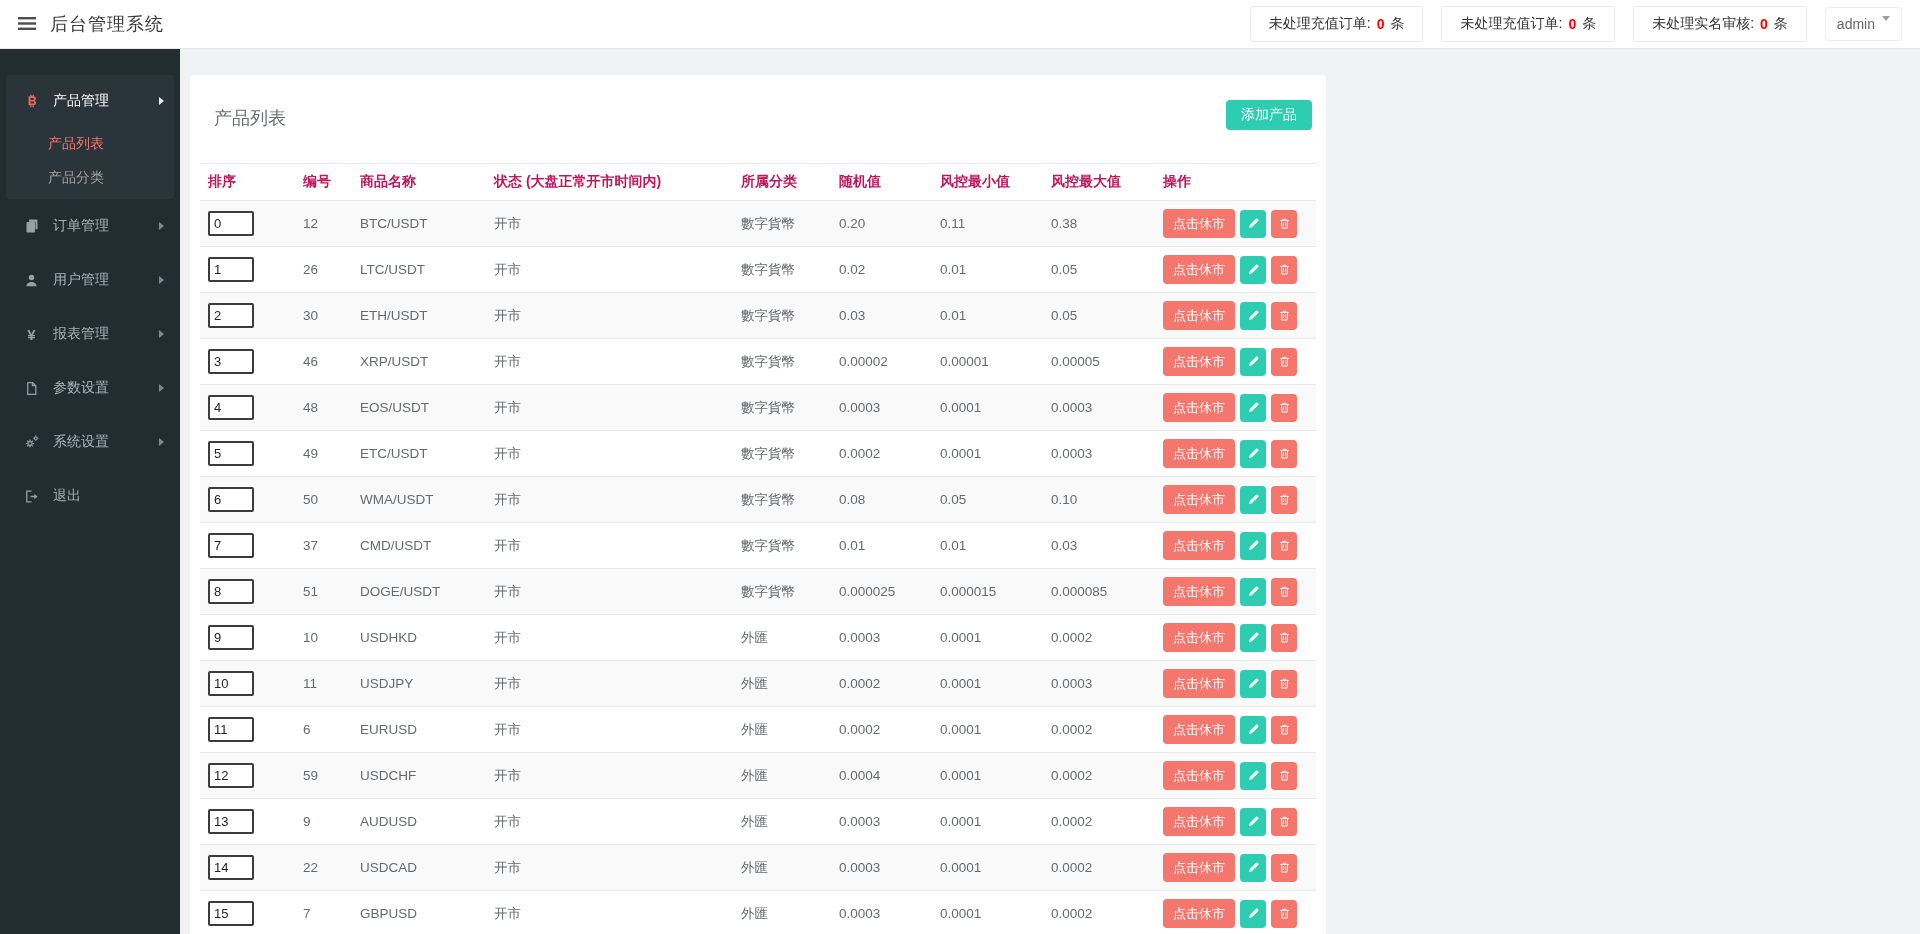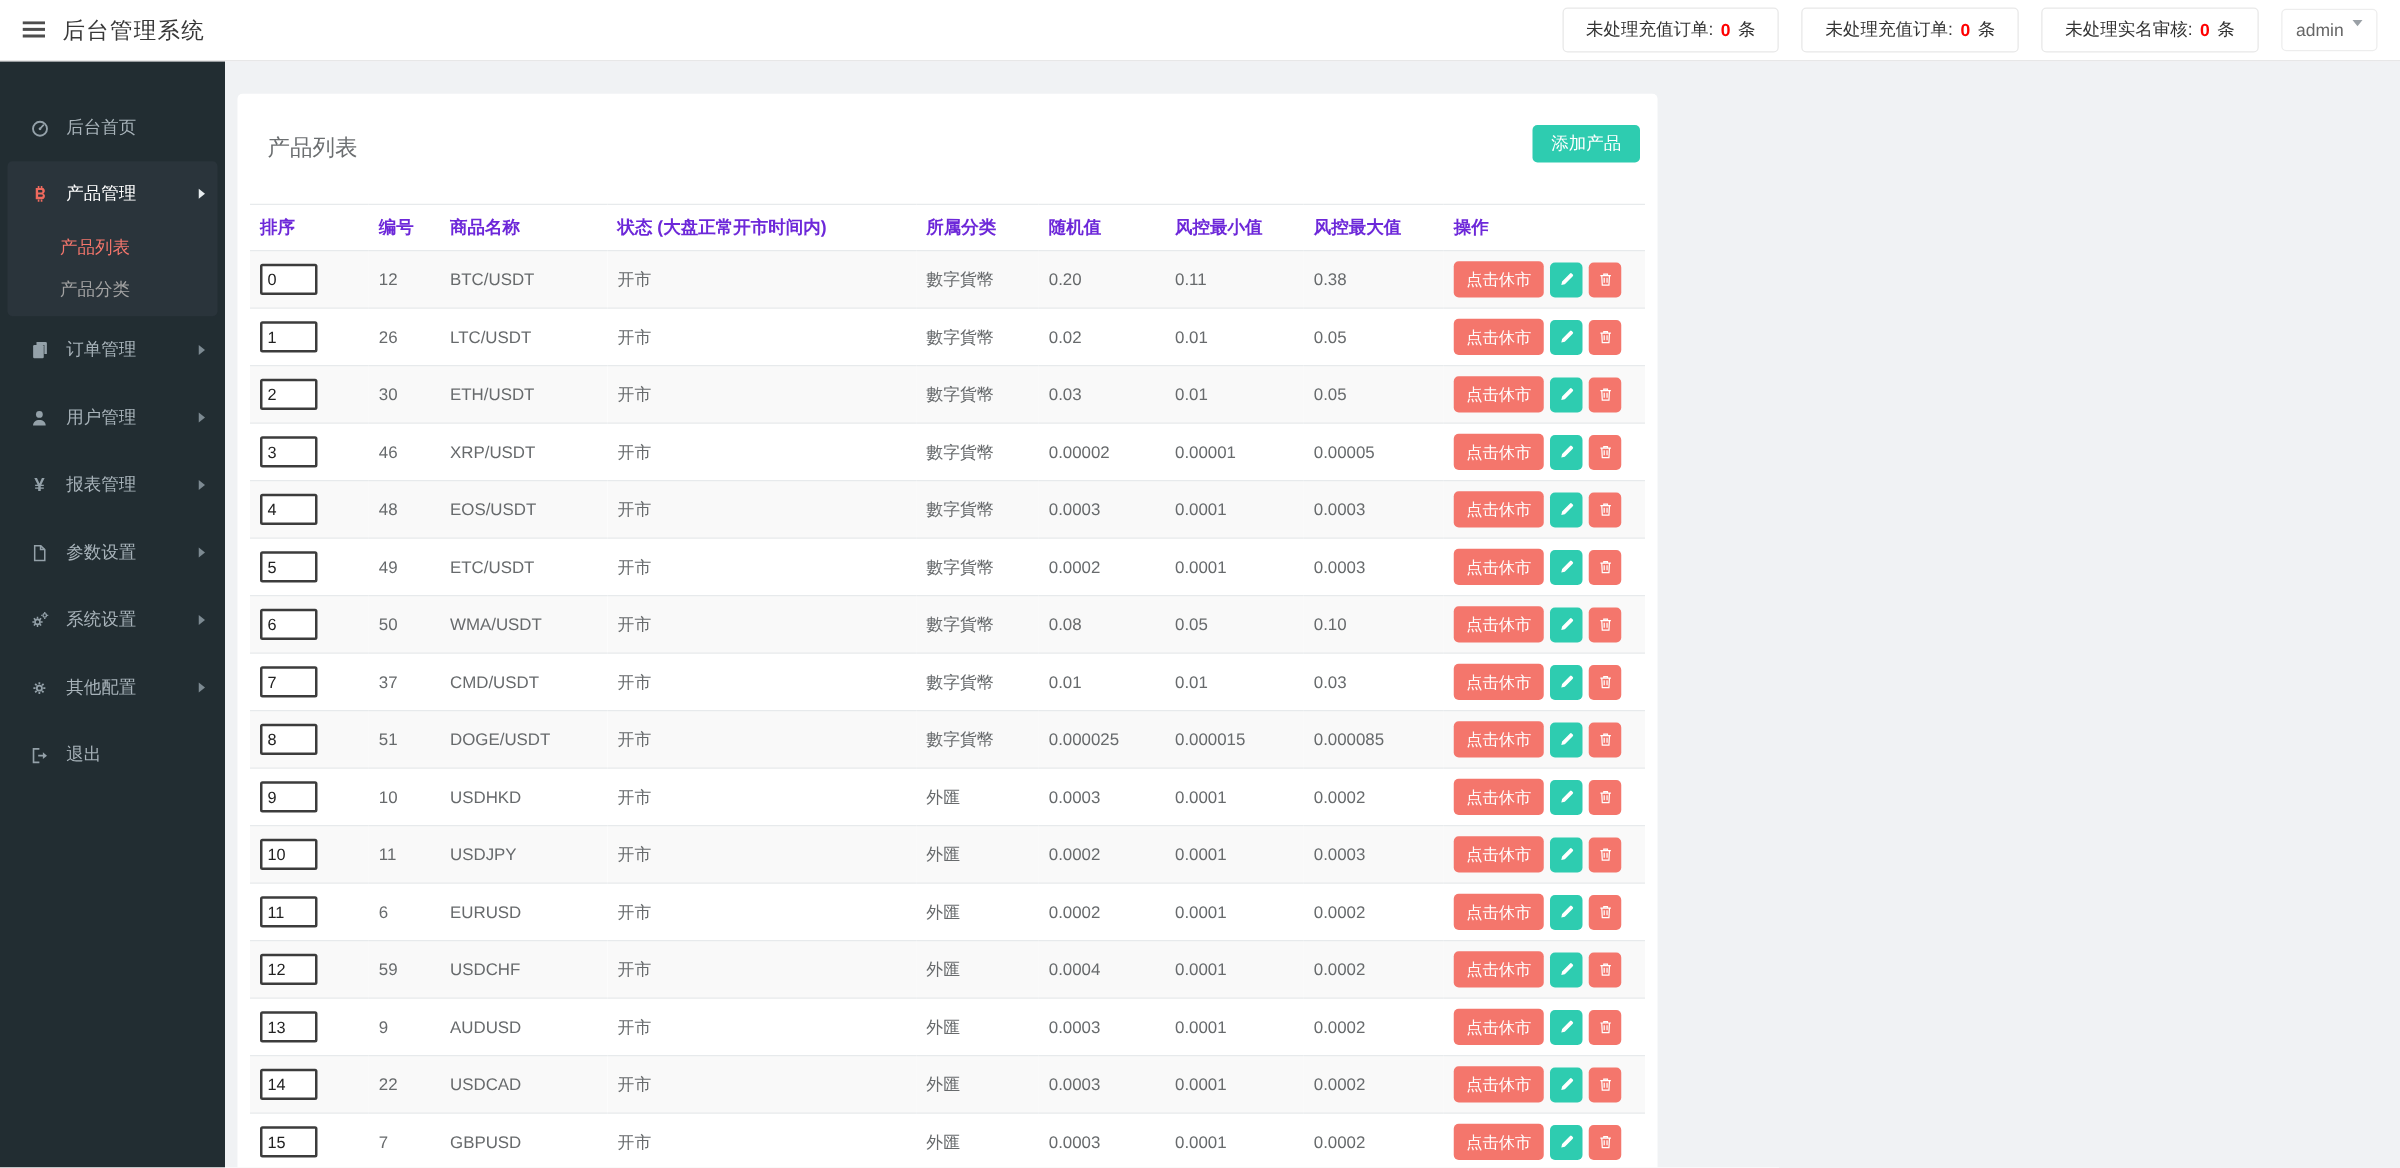--- a/index.html
+++ b/index.html
@@ -56,21 +56,21 @@
   .panel-heading { position:relative; height:88px; }
   .panel-title { position:absolute; left:24px; top:31px; font-size:18px; color:#6b6e70; }
   .btn-add {
     position:absolute; right:14px; top:25px; height:30px; padding:0 15px;
     background:#2eccb0; color:#fff; font-size:14px; border:none; border-radius:4px; cursor:pointer;
     font-family:inherit;
   }
   .table-wrap { margin:0 10px; }
   table { width:1116px; border-collapse:collapse; table-layout:fixed; }
   thead th {
-    text-align:left; font-size:14px; font-weight:bold; color:#6d28d9;
+    text-align:left; font-size:14px; font-weight:bold; color:#be185d;
     height:37px; padding:0 8px;
     border-top:1px solid #e7eaec; border-bottom:1px solid #e7eaec;
     white-space:nowrap; overflow:hidden;
   }
   tbody td {
     font-size:13.5px; color:#676a6c; height:46px; padding:0 8px;
     border-bottom:1px solid #e7eaec; white-space:nowrap; overflow:hidden;
   }
   tbody tr:nth-child(odd) { background:#f9f9f9; }
   .sort-input {
@@ -121,30 +121,20 @@
     </div>
     <div class="admin-box">
       <span>admin</span>
       <span class="caret-down"></span>
     </div>
   </div>
 </div>
 
 <div class="sidebar">
 
-  <div class="side-item">
-    <span class="ic">
-      <svg viewBox="0 0 16 16" width="16" height="16">
-          <circle cx="8" cy="9" r="5.6" fill="none" stroke="currentColor" stroke-width="1.5"></circle>
-          <path d="M8 9 10.7 6.1" stroke="currentColor" stroke-width="1.4" stroke-linecap="round"></path>
-          <circle cx="8" cy="9" r="1.1" fill="currentColor"></circle>
-        </svg>
-    </span>
-    <span>后台首页</span>
-  </div>
 
   <div class="side-group">
     <div class="side-item">
       <span class="ic">
         <svg viewBox="0 0 16 16" width="16" height="16" fill="currentColor">
             <path d="M6.2 1.8h1.3v1.7H6.2zM8.6 1.8h1.3v1.7H8.6zM6.2 12.6h1.3v1.7H6.2zM8.6 12.6h1.3v1.7H8.6z"></path>
             <path d="M4.6 3.3h4.9a2.35 2.35 0 0 1 1.2 4.4 2.45 2.45 0 0 1-1.4 4.6H4.6zm1.9 1.7v1.9h2.5a.95.95 0 0 0 0-1.9zm0 3.5v1.9h2.8a.95.95 0 0 0 0-1.9z"></path>
           </svg>
       </span>
       <span>产品管理</span>
@@ -204,30 +194,20 @@
           <path d="M6 7V5.4M6 13.6V12M3.5 9.5H1.9M10.1 9.5H8.5M4.2 7.7 3.1 6.6M8.9 12.4l-1.1-1.1M4.2 11.3l-1.1 1.1M8.9 6.6 7.8 7.7" stroke-width="1.2"></path>
           <circle cx="11.8" cy="4.3" r="1.4" stroke-width="1.1"></circle>
           <path d="M11.8 2.4v-.9M11.8 7.1v-.9M9.9 4.3H9M14.6 4.3h-.9" stroke-width="1.1"></path>
         </svg>
     </span>
     <span>系统设置</span>
     <span class="chev"></span>
   </div>
 
 
-  <div class="side-item">
-    <span class="ic">
-      <svg viewBox="0 0 16 16" width="15" height="15" fill="none" stroke="currentColor">
-          <circle cx="8" cy="8" r="2.2" stroke-width="1.5"></circle>
-          <path d="M8 4.7V2.9M8 13.1v-1.8M4.7 8H2.9M13.1 8h-1.8M5.7 5.7 4.4 4.4M11.6 11.6l-1.3-1.3M5.7 10.3l-1.3 1.3M11.6 4.4 10.3 5.7" stroke-width="1.5"></path>
-        </svg>
-    </span>
-    <span>其他配置</span>
-    <span class="chev"></span>
-  </div>
 
   <div class="side-item">
     <span class="ic">
       <svg viewBox="0 0 16 16" width="15" height="15">
           <path d="M8 2.2H3v11.6h5" fill="none" stroke="currentColor" stroke-width="1.4"></path>
           <path d="M7 7.2h4V5.2L14.5 8 11 10.8V8.8H7z" fill="currentColor"></path>
         </svg>
     </span>
     <span>退出</span>
   </div>

